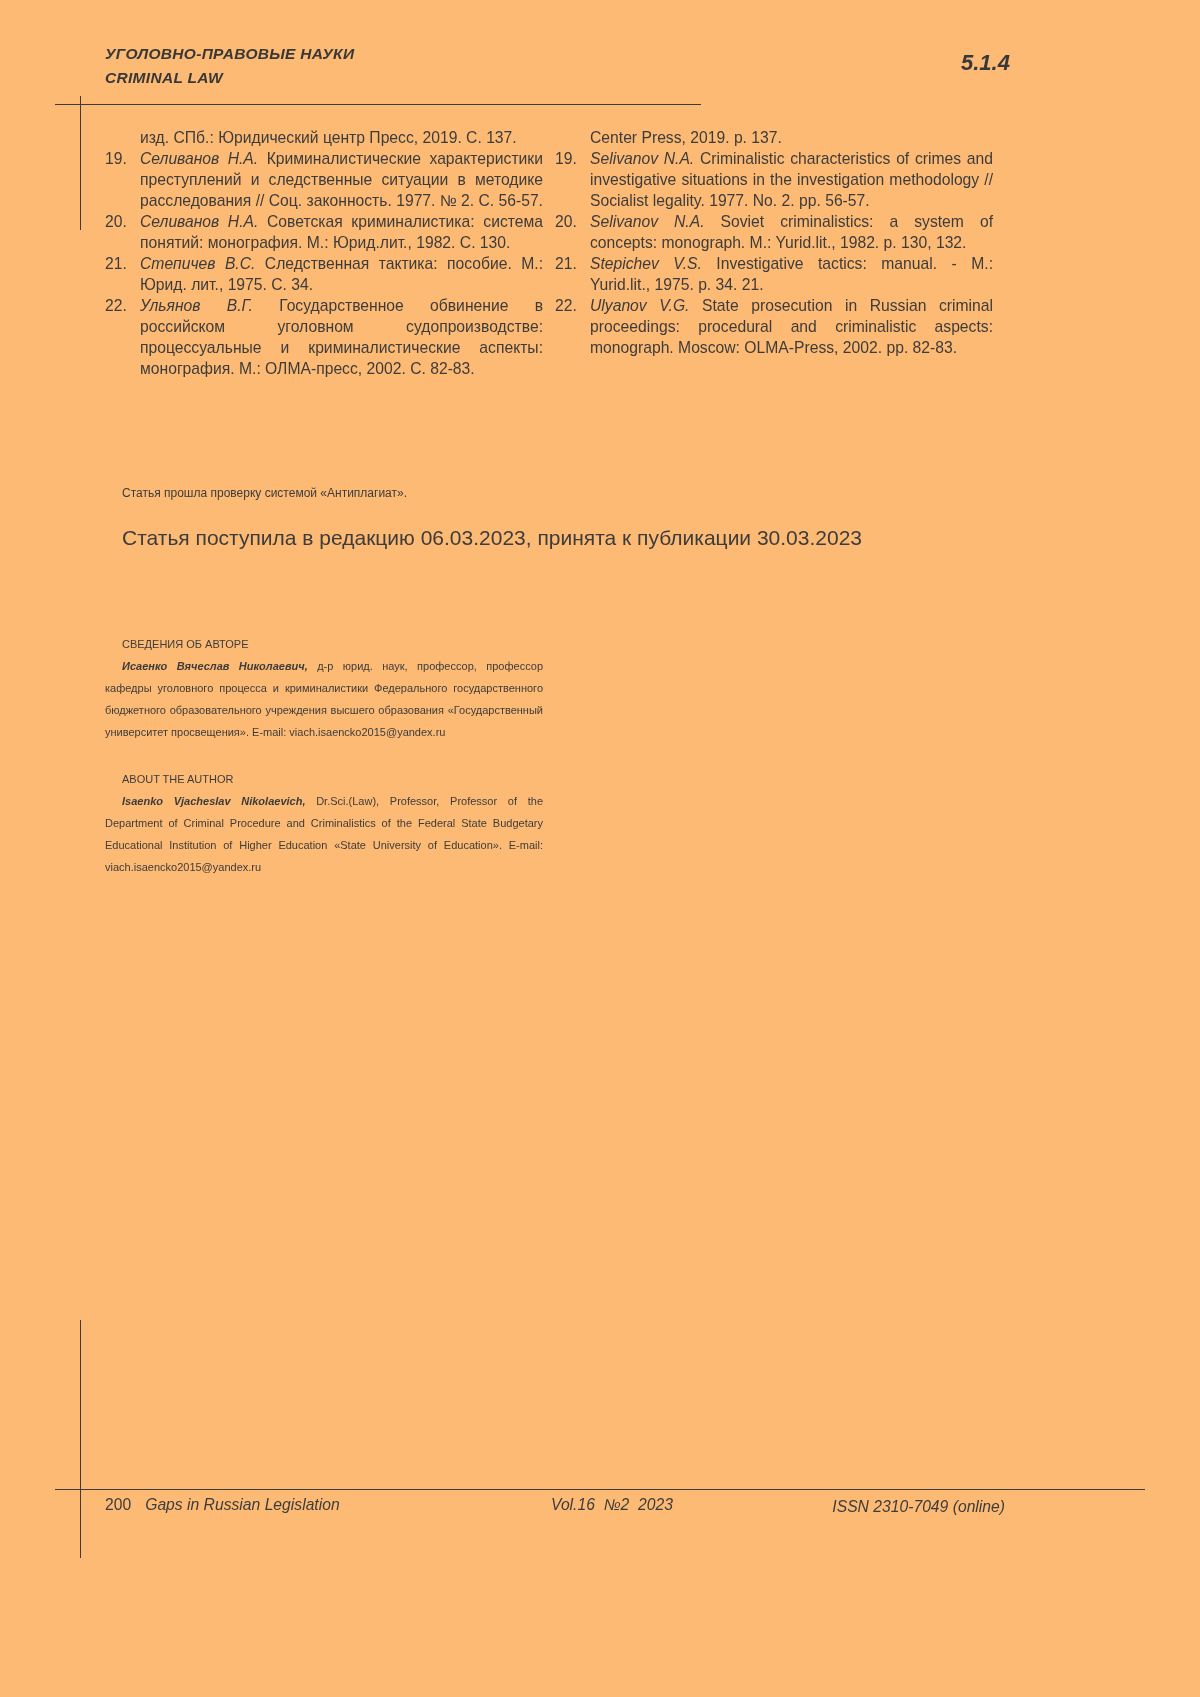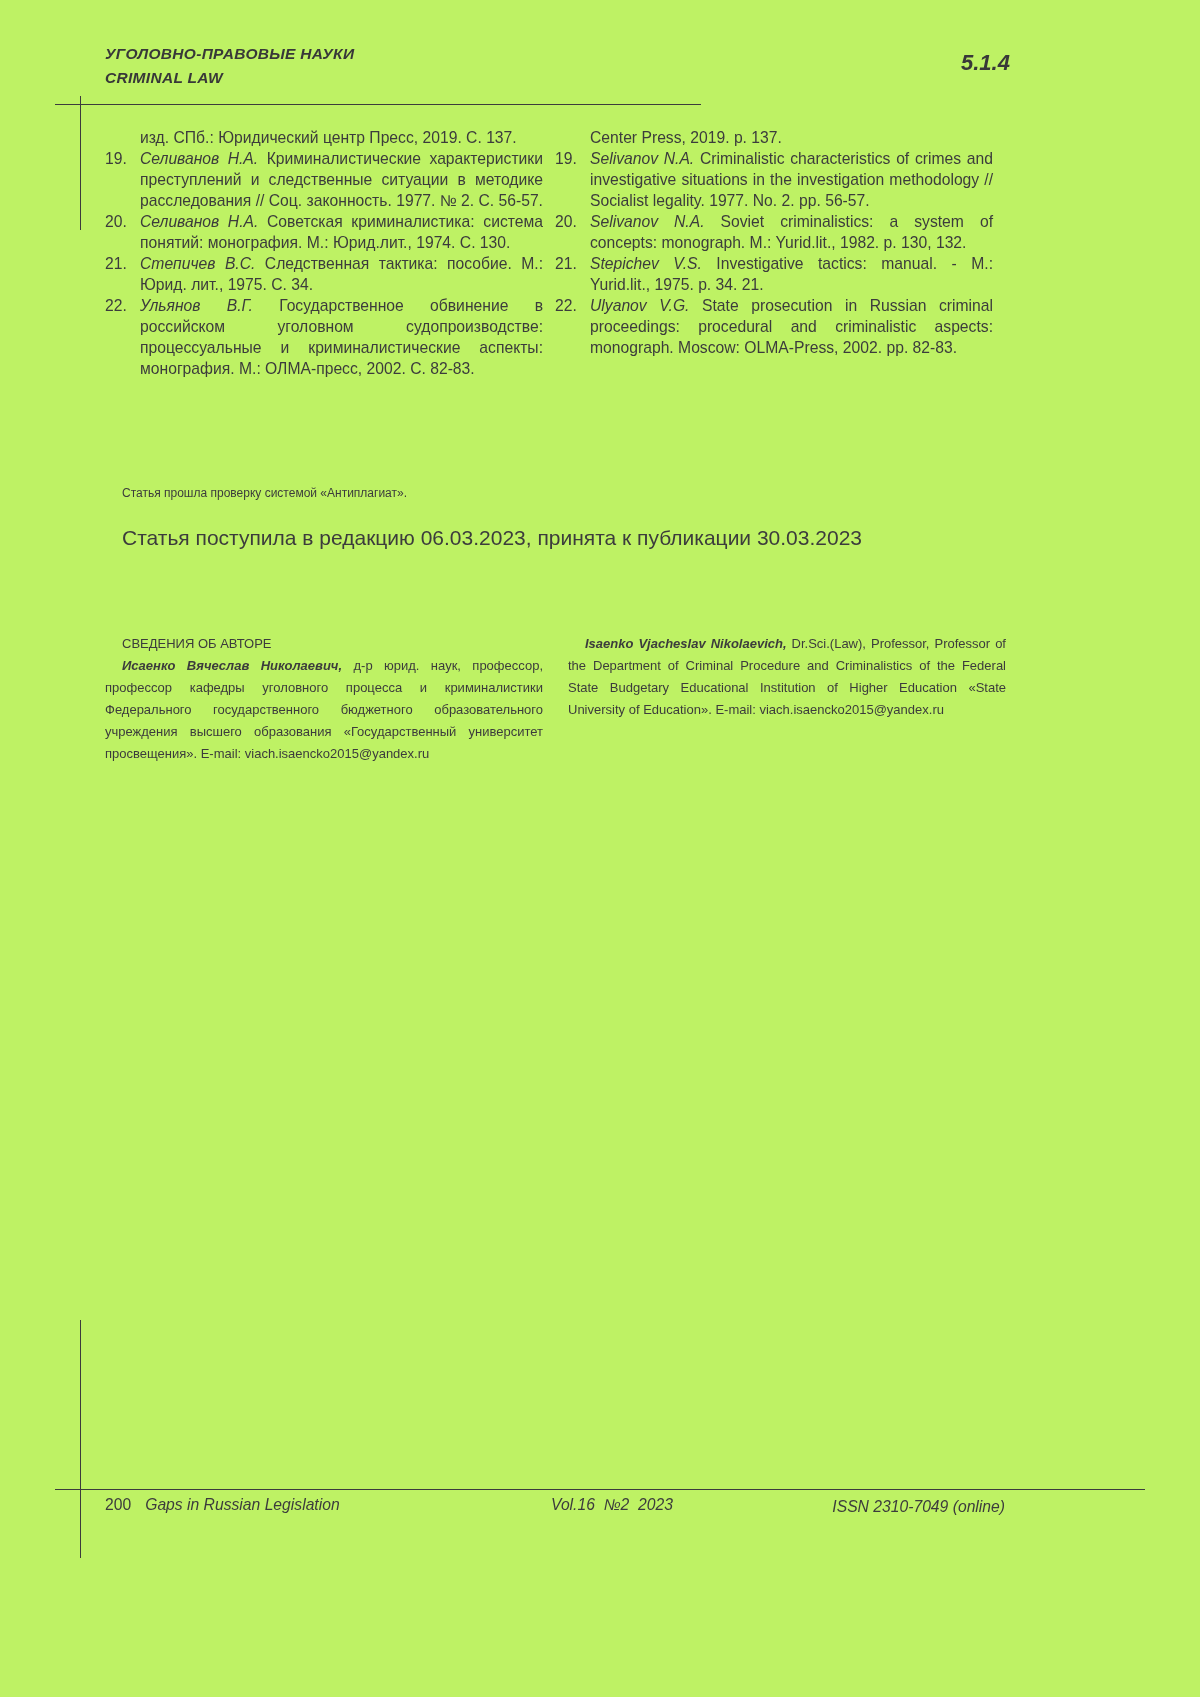--- a/index.html
+++ b/index.html
@@ -1,21 +1,21 @@
 <!DOCTYPE html>
 <html><head>
 <meta charset="utf-8">
 <style>
   * { box-sizing: border-box; }
   html, body { margin: 0; padding: 0; background: #ffffff; }
   .page {
     position: relative;
     width: 1200px;
     height: 1697px;
-    background: #bef264;
+    background: #fdba74;
     color: #3c3c3c;
     font-family: "Liberation Sans", "DejaVu Sans", sans-serif;
     overflow: hidden;
   }
   .hdr {
     position: absolute; left: 105px; top: 42px;
     font-size: 15.5px; font-weight: 700; font-style: italic;
     line-height: 24px; letter-spacing: 0.3px; color: #383838;
   }
   .code {
@@ -43,21 +43,21 @@
     padding-left: 17px; font-size: 12px;
   }
   .note-recv {
     position: absolute; left: 105px; top: 527px; width: 900px;
     padding-left: 17px; font-size: 21px; line-height: 22px;
   }
 
   .about {
     position: absolute; left: 105px; top: 633px; width: 901px;
     display: flex; gap: 25px;
-    font-size: 13px; line-height: 22px;
+    font-size: 11px; line-height: 22px; flex-direction: column;
   }
   .abtcol { width: 438px; }
   .abt-h { padding-left: 17px; }
   .bio { margin: 0; text-indent: 17px; text-align: justify; }
   .nm { font-style: italic; font-weight: 700; }
 
   .rule-bottom { position: absolute; left: 55px; top: 1489px; width: 1090px; height: 1.4px; background: #3c3c3c; }
   .foot { position: absolute; font-size: 15.7px; font-style: italic; color: #3c3c3c; }
   .foot-left { left: 105px; top: 1496px; text-align: center; }
   .pageno { font-style: normal; margin-right: 14px; }
@@ -83,21 +83,21 @@
       <div class="ref">
         <span class="num"></span>
         <span class="txt"><i class="au"></i> <span>изд. СПб.: Юридический центр Пресс, 2019. С. 137.</span></span>
       </div>
       <div class="ref">
         <span class="num">19.</span>
         <span class="txt"><i class="au">Селиванов Н.А.</i> <span>Криминалистические характеристики преступлений и следственные ситуации в методике расследования // Соц. законность. 1977. № 2. С. 56-57.</span></span>
       </div>
       <div class="ref">
         <span class="num">20.</span>
-        <span class="txt"><i class="au">Селиванов Н.А.</i> <span>Советская криминалистика: система понятий: монография. М.: Юрид.лит., 1974. С. 130.</span></span>
+        <span class="txt"><i class="au">Селиванов Н.А.</i> <span>Советская криминалистика: система понятий: монография. М.: Юрид.лит., 1982. С. 130.</span></span>
       </div>
       <div class="ref">
         <span class="num">21.</span>
         <span class="txt"><i class="au">Степичев В.С.</i> <span>Следственная тактика: пособие. М.: Юрид. лит., 1975. С. 34.</span></span>
       </div>
       <div class="ref">
         <span class="num">22.</span>
         <span class="txt"><i class="au">Ульянов В.Г.</i> <span>Государственное обвинение в российском уголовном судопроизводстве: процессуальные и криминалистические аспекты: монография. М.: ОЛМА-пресс, 2002. С. 82-83.</span></span>
       </div>
     </div>
@@ -132,20 +132,21 @@
   <div class="note-recv">
     <div>Статья поступила в редакцию 06.03.2023, принята к публикации 30.03.2023</div>
   </div>
 
   <div class="about">
     <div class="abtcol">
       <div class="abt-h">СВЕДЕНИЯ ОБ АВТОРЕ</div>
       <p class="bio"><b class="nm">Исаенко Вячеслав Николаевич,</b> <span>д-р юрид. наук, профессор, профессор кафедры уголовного процесса и криминалистики Федерального государственного бюджетного образовательного учреждения высшего образования «Государственный университет просвещения». E-mail: viach.isaencko2015@yandex.ru</span></p>
     </div>
     <div class="abtcol">
+      <div class="abt-h">ABOUT THE AUTHOR</div>
       <p class="bio"><b class="nm">Isaenko Vjacheslav Nikolaevich,</b> <span>Dr.Sci.(Law), Professor, Professor of the Department of Criminal Procedure and Criminalistics of the Federal State Budgetary Educational Institution of Higher Education «State University of Education». E-mail: viach.isaencko2015@yandex.ru</span></p>
     </div>
   </div>
 
   <div class="vline vline-bottom"></div>
   <div class="rule-bottom"></div>
 
   <div class="foot foot-left">
     <span class="pageno">200</span><span>Gaps in Russian Legislation</span>
   </div>

